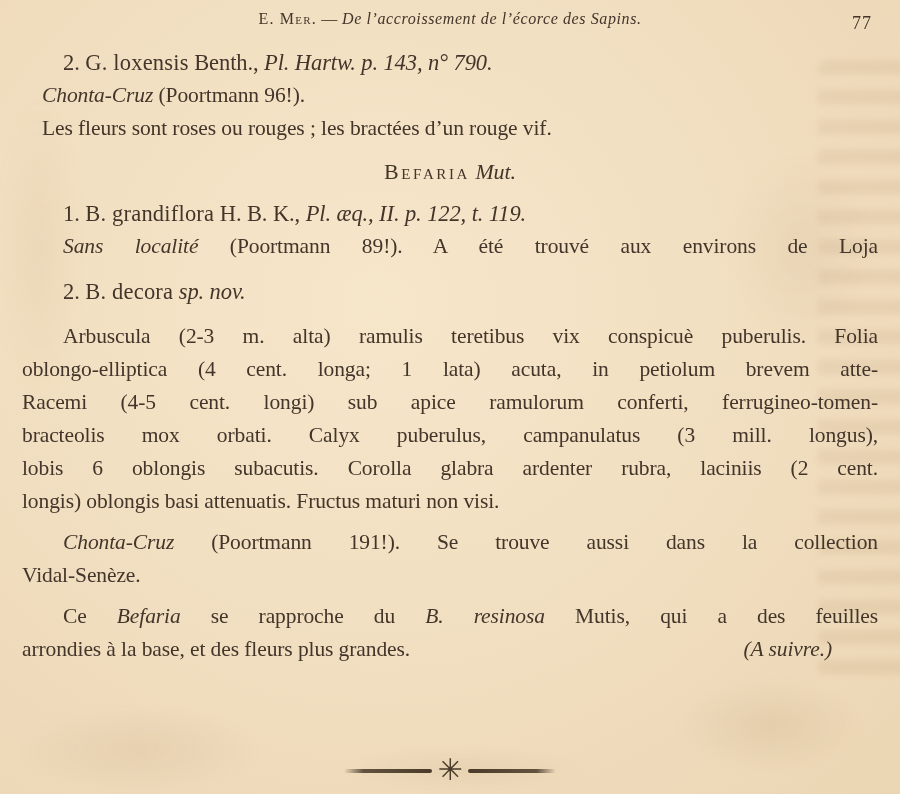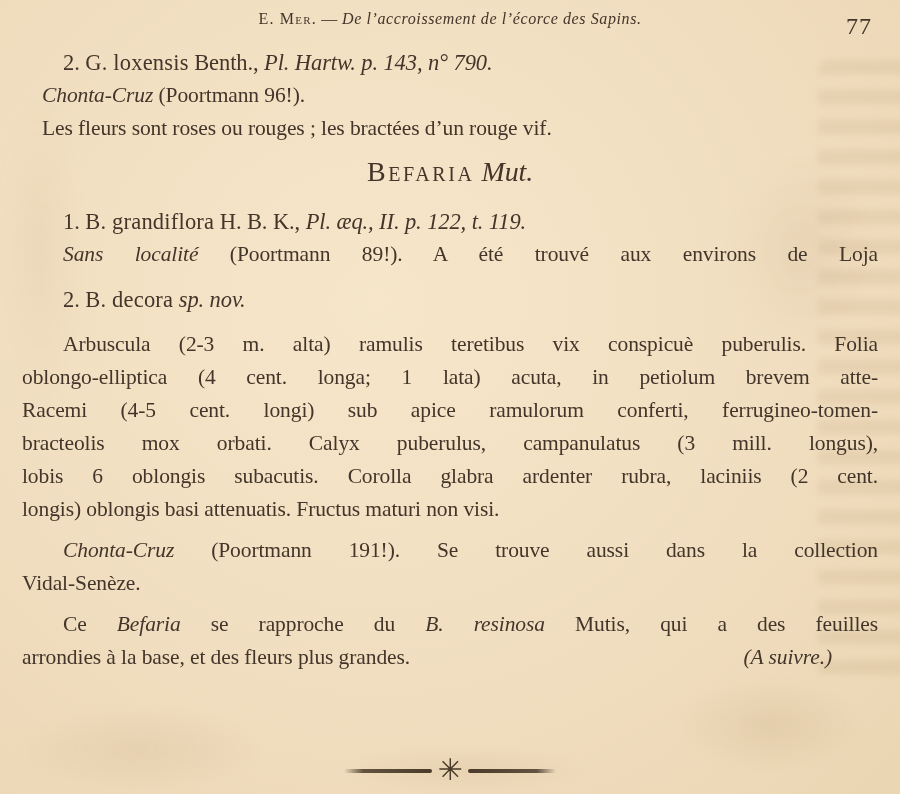--- a/index.html
+++ b/index.html
@@ -26,30 +26,30 @@
       background:radial-gradient(closest-side, rgba(146,108,62,.06), rgba(146,108,62,0) 75%);}
   .s6{left:300px;top:740px;width:330px;height:60px;
       background:radial-gradient(closest-side, rgba(146,108,62,.08), rgba(146,108,62,0) 75%);}
 
   
   .running-head{position:absolute;top:10px;left:0;right:0;text-align:center;
       font-size:16px;white-space:nowrap;}
   .hdr-author{font-variant:small-caps;letter-spacing:1.2px;}
   .hdr-sep{letter-spacing:.4px;}
   .hdr-title{font-style:italic;letter-spacing:.6px;}
-  .page-number{position:absolute;top:13px;right:28px;font-size:24px;letter-spacing:1px;}
+  .page-number{position:absolute;top:13px;right:28px;font-size:18px;letter-spacing:1px;}
 
   
   .text-block{position:absolute;left:22px;top:46px;width:856px;}
   .line{font-size:21.5px;line-height:33px;letter-spacing:-0.1px;min-height:33px;white-space:normal;}
   .just{text-align:justify;text-align-last:justify;}
   .ind20{padding-left:20px;}
   .ind40{padding-left:41px;}
   .entry{font-size:22.5px;}
-  .heading{text-align:center;margin:10px 0 17px;font-size:28px;padding-left:0;}
+  .heading{text-align:center;margin:10px 0 9px;font-size:22px;padding-left:0;}
   .mt8{margin-top:8px;}
   .mt12{margin-top:12px;}
   .end{display:flex;align-items:center;}
   .end .r-i{margin-left:auto;margin-right:46px;}
   .r-b{font-weight:normal;letter-spacing:.2px;}
   .r-i{font-style:italic;}
   .r-sc{font-variant:small-caps;letter-spacing:2.6px;}
 
   
   .ornament{position:absolute;left:0;right:0;top:756px;display:flex;

